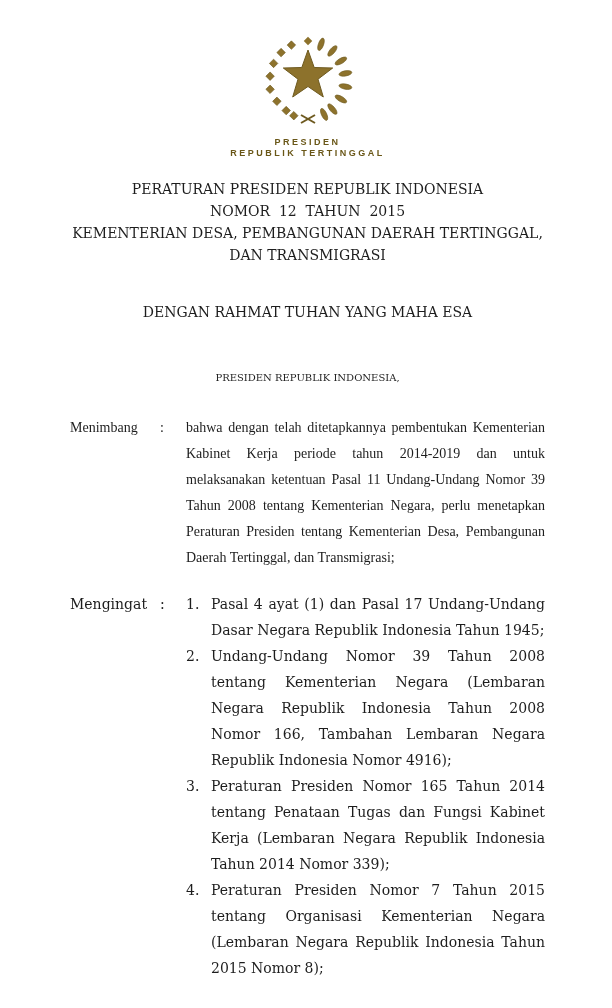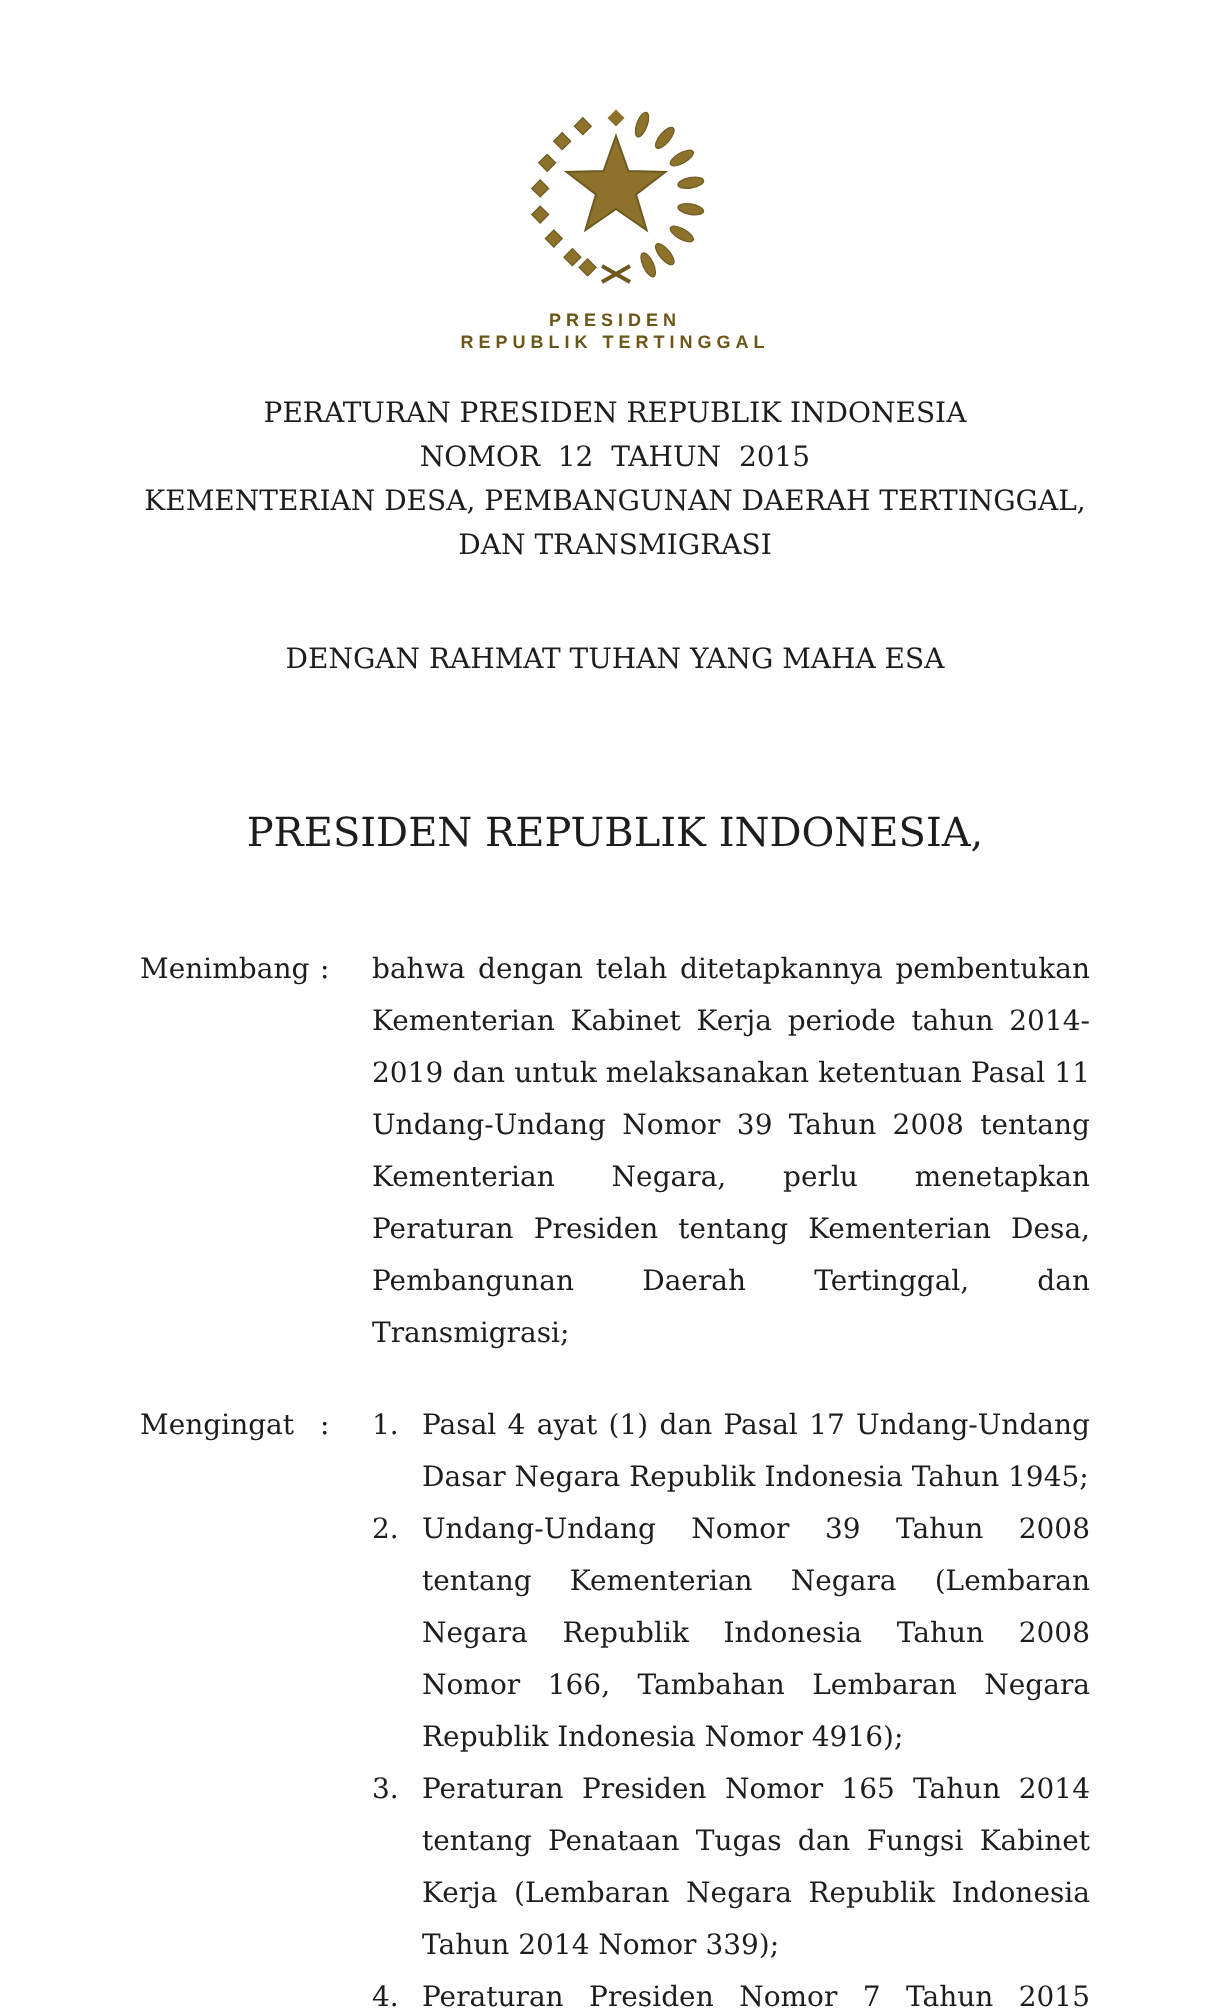--- a/index.html
+++ b/index.html
@@ -9,21 +9,21 @@
     height: 1008px;
     margin: 0 auto;
     font-family: "DejaVu Serif", "Liberation Serif", serif;
     color: #1d1d1d;
     overflow: hidden;
   }
   .page {
     width: 612px;
     height: 1008px;
     background: #ffffff;
-    padding: 53px 67px 0 70px;
+    padding: 35px 67px 0 70px;
   }
 
   
   .seal-wrap { text-align: center; }
   .seal-svg { display: inline-block; }
   .seal-caption {
     margin-top: 2px;
     font-family: "Liberation Sans", "DejaVu Sans", sans-serif;
     color: #6a5718;
     font-size: 9px;
@@ -34,29 +34,29 @@
 
   
   .title-block { margin-top: 19px; text-align: center; }
   .title-line {
     font-size: 14px;
     line-height: 22px;
     white-space: pre-wrap;
   }
 
   .invocation { margin-top: 38px; text-align: center; font-size: 14px; }
-  .authority  { margin-top: 66px; text-align: center; font-size: 20px; }
+  .authority  { margin-top: 52px; text-align: center; font-size: 10px; }
 
   
   .clause {
     display: flex;
     font-size: 14px;
     line-height: 26px;
   }
-  .clause-considering { margin-top: 44px; }
+  .clause-considering { margin-top: 32px; font-family: Liberation Serif, serif; }
   .clause-recalling   { margin-top: 20px; }
   .clause-label { width: 90px; flex: 0 0 90px; }
   .clause-colon { width: 26px; flex: 0 0 26px; }
   .clause-body  { flex: 1; text-align: justify; }
 
   .list-item { display: flex; }
   .list-num  { width: 25px; flex: 0 0 25px; }
   .list-text { flex: 1; text-align: justify; }
 </style>
 </head>

